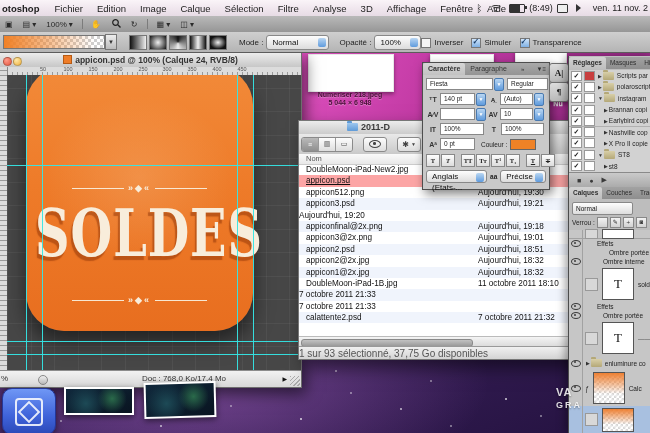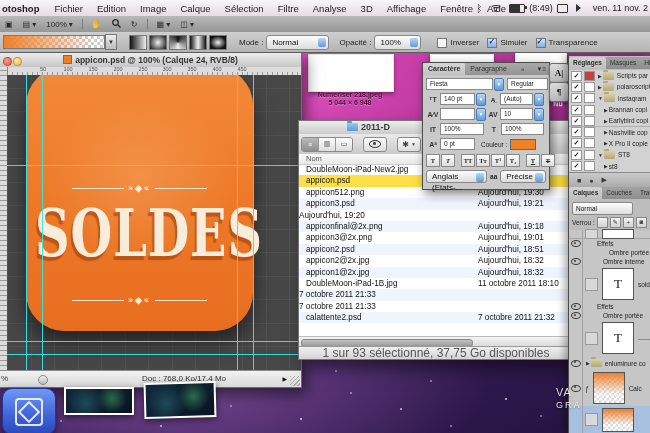--- a/index.html
+++ b/index.html
@@ -135,27 +135,27 @@
   .tool-btn{height:13px;min-width:22px;border:1px solid #8a8a8a;border-radius:3px;
     background:linear-gradient(#fdfdfd,#ddd);display:flex;align-items:center;justify-content:center;
     margin-left:10px;font-size:8px;color:#444;}
   .eye-shape{width:10px;height:6px;border:1px solid #444;border-radius:50%;position:relative;}
   .eye-shape::after{content:"";position:absolute;left:3px;top:1px;width:2.5px;height:2.5px;background:#444;border-radius:50%;}
   #fin-colhead{position:absolute;left:0;top:33px;width:100%;height:10px;background:linear-gradient(#fafafa,#e8e8e8);
     border-bottom:1px solid #ccc;font-size:7.5px;color:#555;line-height:10px;}
   #fin-list{position:absolute;left:0;top:43px;width:100%;height:172px;overflow:hidden;font-size:8.2px;color:#111;}
   .frow{height:11.4px;line-height:11.4px;display:flex;white-space:nowrap;}
   .frow:nth-child(even){background:#f0f4fc;}
-  .frow.sel{background:#fde047;}
+  .frow.sel{background:#fca5a5;text-decoration:underline;}
   .frow .fn{padding-left:7px;width:172px;overflow:hidden;}
   .frow .fd{width:130px;overflow:hidden;}
   #fin-hscroll{position:absolute;left:0;top:215px;width:100%;height:9px;background:linear-gradient(#f4f4f4,#dcdcdc);border-top:1px solid #bbb;}
   #fin-hscroll .thumb-sb{position:absolute;left:2px;top:1.5px;width:170px;height:6px;border-radius:3px;background:linear-gradient(#c2c2c2,#9a9a9a);border:.5px solid #8a8a8a;}
   #fin-status{position:absolute;left:0;bottom:0;width:100%;height:13px;background:linear-gradient(#f0f0f0,#d4d4d4);
-    border-top:1px solid #999;font-size:12px;color:#555;text-align:center;line-height:13px;padding-right:40px;box-sizing:border-box;}
+    border-top:1px solid #999;font-size:10px;color:#555;line-height:13px;padding-right:40px;box-sizing:border-box;}
   
   #charpanel{left:422px;top:62px;width:126px;height:126px;background:#c9c9c9;border:1px solid #4e4e4e;
     box-shadow:3px 4px 10px rgba(0,0,0,.5);font-size:6.5px;color:#222;}
   #cp-tabs{position:absolute;left:0;top:0;width:100%;height:12px;background:linear-gradient(#a9a9a9,#949494);display:flex;}
   .cp-tab{padding:0 5px;line-height:12px;font-size:7px;color:#333;}
   .cp-tab.on{background:linear-gradient(#d6d6d6,#c2c2c2);border-radius:2px 2px 0 0;font-weight:bold;}
   #cp-tabs .tmenu{margin-left:auto;padding:0 3px;line-height:12px;color:#333;font-size:6px;}
   .cp-row{position:absolute;left:3px;right:3px;height:12px;display:flex;align-items:center;}
   .cp-ic{width:14px;font-weight:bold;font-size:7px;color:#333;text-align:center;flex:none;}
   .cp-box{background:#fff;border:1px solid #888;height:10px;line-height:10px;padding-left:3px;overflow:hidden;flex:none;}
@@ -211,21 +211,21 @@
     box-shadow:0 2px 6px rgba(0,0,0,.5);border:1px solid #23379a;}
   #blue-icon .orn{position:absolute;left:50%;top:50%;width:24px;height:24px;transform:translate(-50%,-50%);
     border:2px solid rgba(255,255,255,.85);border-radius:4px;}
   #blue-icon .orn::after{content:"";position:absolute;left:50%;top:50%;width:12px;height:12px;
     transform:translate(-50%,-50%) rotate(45deg);border:2px solid rgba(255,255,255,.85);}
   .photo{background:#fff;padding:2px;box-shadow:0 2px 6px rgba(0,0,0,.55);}
   .photo .img{width:100%;height:100%;
     background:radial-gradient(circle at 30% 60%, #1d4a56 0%, transparent 40%),
       radial-gradient(circle at 70% 40%, #2a6a4a 0%, transparent 30%),
       linear-gradient(150deg,#10283c,#091420);}
-  #watermark{left:556px;top:386px;color:rgba(255,255,255,.85);font-weight:normal;font-size:11px;
+  #watermark{left:556px;top:386px;color:rgba(255,255,255,.85);font-weight:bold;font-size:11px;
     letter-spacing:1px;line-height:13px;z-index:60;text-shadow:0 1px 2px rgba(0,0,0,.4);}
 </style>
 </head>
 <body>
 
 <div id="stage">
 
   <div class="a" id="desktop">
     <div class="a star"></div>
   </div>
@@ -639,21 +639,21 @@
     <div class="drop-btn">▼</div>
     <span class="gtype g1" style="margin-left:12px;"></span>
     <span class="gtype g2"></span>
     <span class="gtype g3"></span>
     <span class="gtype g4"></span>
     <span class="gtype g5"></span>
     <span style="margin-left:12px;">Mode :</span>
     <span class="ps-select" style="width:44px;margin-left:3px;">Normal</span>
     <span style="margin-left:10px;">Opacité :</span>
     <span class="ps-select" style="width:28px;margin-left:3px;">100%</span>
-    <span style="margin-left:16px;display:flex;align-items:center;">
+    <span style="margin-left:0;display:flex;align-items:center;">
         <span class="cbx"></span>
         <span>Inverser</span>
       </span>
     <span style="margin-left:8px;display:flex;align-items:center;">
         <span class="cbx on"></span>
         <span>Simuler</span>
       </span>
     <span style="margin-left:8px;display:flex;align-items:center;">
         <span class="cbx on"></span>
         <span>Transparence</span>

